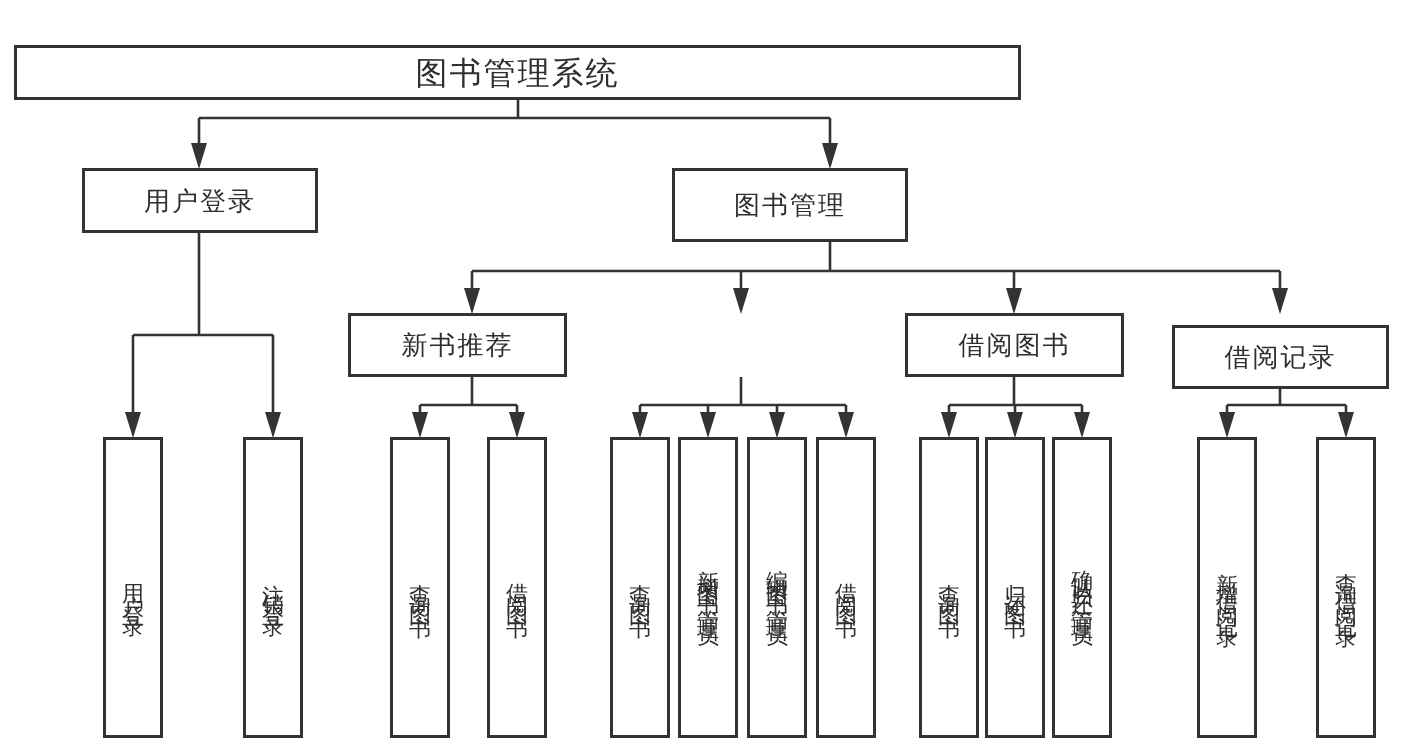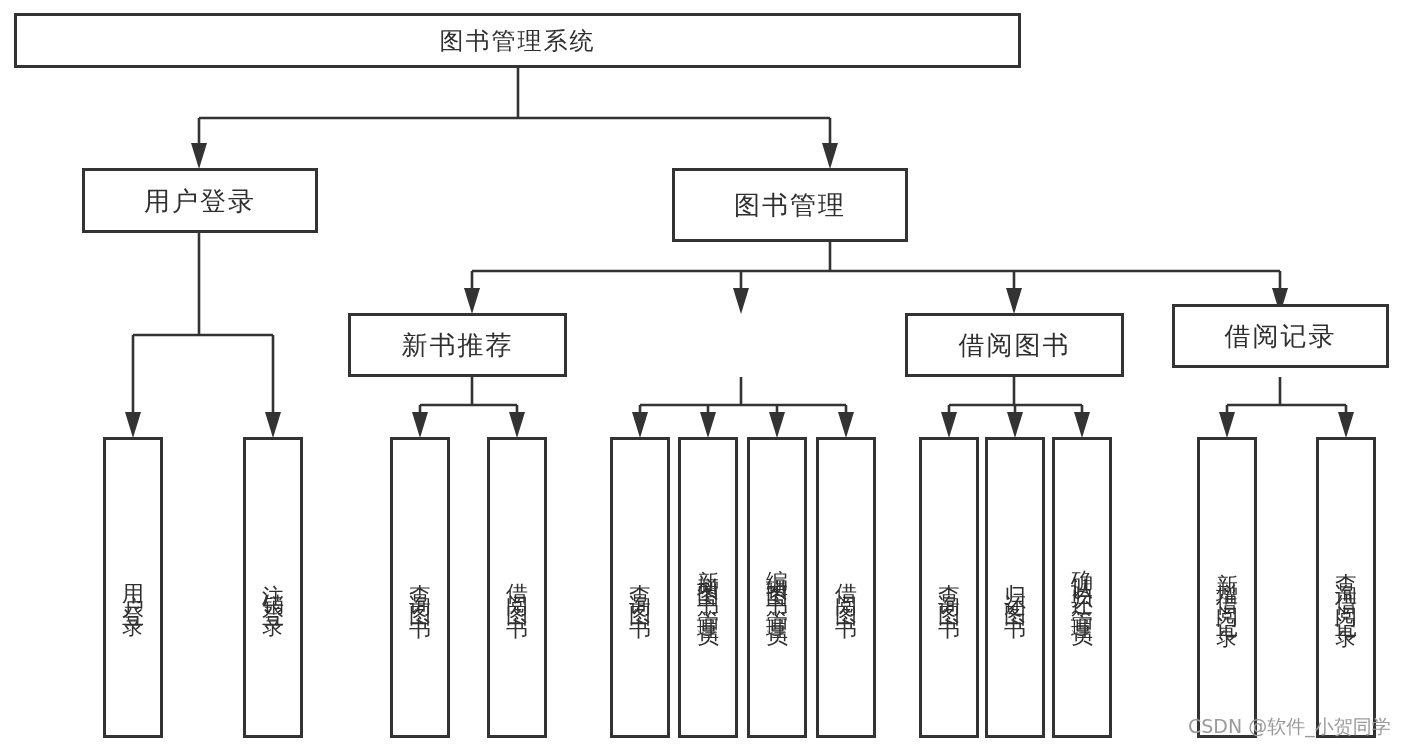--- a/index.html
+++ b/index.html
@@ -21,21 +21,21 @@
     position:absolute;
     box-sizing:border-box;
     border:3px solid var(--line);
     background:var(--bg);
     display:flex;align-items:center;justify-content:center;
     color:var(--text);
     text-align:center;
     z-index:2;
   }
   .h-box{font-size:26px;letter-spacing:2px;line-height:1;}
-  .root-box{font-size:24px;}
+  .root-box{font-size:32px;margin-top:32px;}
   .leaf{
     writing-mode:vertical-rl;
     text-orientation:mixed;
     font-size:22px;
     letter-spacing:11px;
     line-height:1;
   }
   .leaf-wide{letter-spacing:8px;}
   #watermark{
     position:absolute;
@@ -92,34 +92,33 @@
     </g>
   </svg>
 
   <div class="box h-box root-box" style="left:14px;top:13px;width:1007px;height:55px;">图书管理系统</div>
 
   <div class="box h-box" style="left:82px;top:168px;width:236px;height:65px;">用户登录</div>
   <div class="box h-box" style="left:672px;top:168px;width:236px;height:74px;text-align:center;">图书管理</div>
 
   <div class="box h-box" style="left:348px;top:313px;width:219px;height:64px;">新书推荐</div>
   <div class="box h-box" style="left:905px;top:313px;width:219px;height:64px;">借阅图书</div>
-  <div class="box h-box" style="left:1172px;top:304px;width:217px;height:64px;">借阅记录</div>
+  <div class="box h-box" style="left:1172px;top:325px;width:217px;height:64px;">借阅记录</div>
 
   <div class="box leaf" style="left:103px;top:437px;width:60px;height:301px;">用户登录</div>
   <div class="box leaf" style="left:243px;top:437px;width:60px;height:301px;">注销登录</div>
 
   <div class="box leaf" style="left:390px;top:437px;width:60px;height:301px;">查询图书</div>
   <div class="box leaf" style="left:487px;top:437px;width:60px;height:301px;">借阅图书</div>
 
   <div class="box leaf" style="left:610px;top:437px;width:60px;height:301px;">查询图书</div>
   <div class="box leaf leaf-wide" style="left:678px;top:437px;width:60px;height:301px;">新增图书（管理员）</div>
   <div class="box leaf leaf-wide" style="left:747px;top:437px;width:60px;height:301px;">编辑图书（管理员）</div>
   <div class="box leaf" style="left:816px;top:437px;width:60px;height:301px;">借阅图书</div>
 
   <div class="box leaf" style="left:919px;top:437px;width:60px;height:301px;">查询图书</div>
   <div class="box leaf" style="left:985px;top:437px;width:60px;height:301px;">归还图书</div>
   <div class="box leaf leaf-wide" style="left:1052px;top:437px;width:60px;height:301px;">确认归还（管理员）</div>
 
   <div class="box leaf" style="left:1197px;top:437px;width:60px;height:301px;">新增借阅记录</div>
   <div class="box leaf" style="left:1316px;top:437px;width:60px;height:301px;">查询借阅记录</div>
 
-  <div id="watermark">CSDN @软件_小贺同学</div>
 </div>
 
 </body></html>

